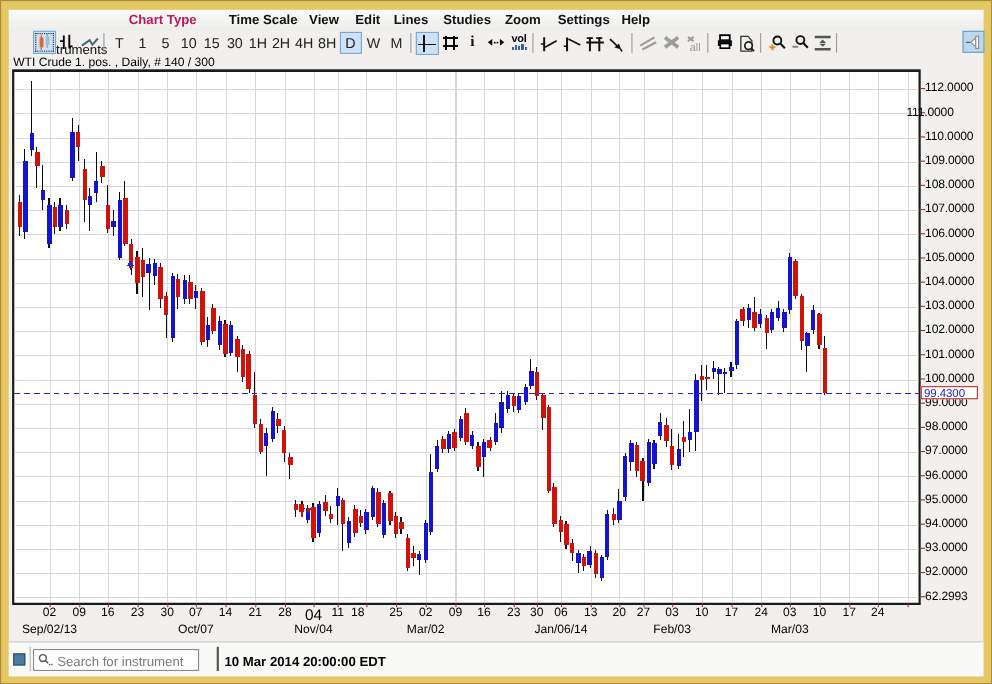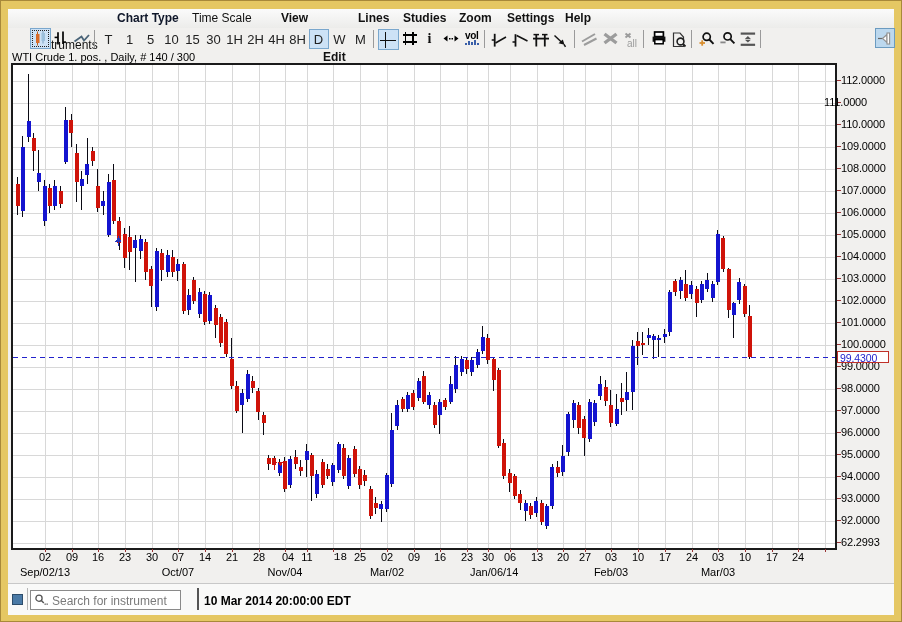--- a/index.html
+++ b/index.html
@@ -5,24 +5,24 @@
 #frame{position:absolute;left:0;top:0;width:902px;height:622px;background:#e5c763;border:1px solid #a8893a;box-sizing:border-box;}
 #client{position:absolute;left:8px;top:9px;width:886px;height:605px;background:#f1f0ee;}
 #menubar{position:absolute;left:8px;top:9px;width:886px;height:19px;background:linear-gradient(#fbfbfb,#ececea);}
 #plotborder{position:absolute;left:11px;top:63px;width:826px;height:487px;background:#1a1a1a;}
 </style></head>
 <body>
 <div id="frame"></div>
 <div id="client"></div>
 <div id="menubar"></div>
 <div style="position:absolute;left:35px;top:11px;font-weight:normal;font-size:12px;color:#111;margin-top:27px;">Instruments</div>
-<div style="position:absolute;left:117px;top:11px;font-weight:bold;font-size:12px;color:#0f172a;">Chart Type</div>
-<div style="position:absolute;left:192px;top:11px;font-weight:normal;font-size:12px;color:#111;">Time Scale</div>
+<div style="position:absolute;left:117px;top:11px;font-weight:bold;font-size:12px;color:#be185d;">Chart Type</div>
+<div style="position:absolute;left:208px;top:11px;font-weight:bold;font-size:12px;color:#111;">Time Scale</div>
 <div style="position:absolute;left:281px;top:11px;font-weight:bold;font-size:12px;color:#111;">View</div>
-<div style="position:absolute;left:323px;top:11px;font-weight:bold;font-size:12px;color:#111;margin-top:39px;">Edit</div>
+<div style="position:absolute;left:323px;top:11px;font-weight:bold;font-size:12px;color:#111;">Edit</div>
 <div style="position:absolute;left:358px;top:11px;font-weight:bold;font-size:12px;color:#111;text-align:right;">Lines</div>
 <div style="position:absolute;left:403px;top:11px;font-weight:bold;font-size:12px;color:#111;">Studies</div>
 <div style="position:absolute;left:459px;top:11px;font-weight:bold;font-size:12px;color:#111;">Zoom</div>
 <div style="position:absolute;left:507px;top:11px;font-weight:bold;font-size:12px;color:#111;">Settings</div>
 <div style="position:absolute;left:565px;top:11px;font-weight:bold;font-size:12px;color:#111;">Help</div>
 <div style="position:absolute;left:30px;top:28px;width:21px;height:21px;background:#cde2f6;border:1px solid #7aa7cd;box-sizing:border-box;"></div>
 <div style="position:absolute;left:32px;top:30px;width:17px;height:17px;border:1px dotted #222;box-sizing:border-box;"></div>
 <svg width="21" height="21" style="position:absolute;left:30px;top:28px;">
 <line x1="7.5" y1="3.5" x2="7.5" y2="17.5" stroke="#c06020" stroke-width="1"></line>
 <rect x="6" y="6" width="3.5" height="9" fill="#d96c2a"></rect>
@@ -533,25 +533,25 @@
 <div style="position:absolute;left:138px;top:551px;width:28px;text-align:center;font-size:11px;color:#000;">30</div>
 <div style="position:absolute;left:178px;top:549px;width:1px;height:3px;background:#993333;"></div>
 <div style="position:absolute;left:164px;top:551px;width:28px;text-align:center;font-size:11px;color:#000;">07</div>
 <div style="position:absolute;left:205px;top:549px;width:1px;height:3px;background:#993333;"></div>
 <div style="position:absolute;left:191px;top:551px;width:28px;text-align:center;font-size:11px;color:#000;">14</div>
 <div style="position:absolute;left:232px;top:549px;width:1px;height:3px;background:#993333;"></div>
 <div style="position:absolute;left:218px;top:551px;width:28px;text-align:center;font-size:11px;color:#000;">21</div>
 <div style="position:absolute;left:259px;top:549px;width:1px;height:3px;background:#993333;"></div>
 <div style="position:absolute;left:245px;top:551px;width:28px;text-align:center;font-size:11px;color:#000;">28</div>
 <div style="position:absolute;left:285px;top:549px;width:1px;height:3px;background:#993333;"></div>
-<div style="position:absolute;left:282px;top:551px;width:28px;text-align:left;font-size:11px;color:#000;">04</div>
+<div style="position:absolute;left:271px;top:551px;width:28px;text-align:center;font-size:14px;color:#000;">04</div>
 <div style="position:absolute;left:307px;top:549px;width:1px;height:3px;background:#993333;"></div>
 <div style="position:absolute;left:293px;top:551px;width:28px;text-align:center;font-size:11px;color:#000;">11</div>
 <div style="position:absolute;left:333px;top:549px;width:1px;height:3px;background:#993333;"></div>
-<div style="position:absolute;left:319px;top:551px;width:28px;text-align:right;font-size:11px;color:#000;font-family:Liberation Mono, monospace;">18</div>
+<div style="position:absolute;left:319px;top:551px;width:28px;text-align:left;font-size:11px;color:#000;">18</div>
 <div style="position:absolute;left:360px;top:549px;width:1px;height:3px;background:#993333;"></div>
 <div style="position:absolute;left:346px;top:551px;width:28px;text-align:center;font-size:11px;color:#000;">25</div>
 <div style="position:absolute;left:387px;top:549px;width:1px;height:3px;background:#993333;"></div>
 <div style="position:absolute;left:373px;top:551px;width:28px;text-align:center;font-size:11px;color:#000;">02</div>
 <div style="position:absolute;left:414px;top:549px;width:1px;height:3px;background:#993333;"></div>
 <div style="position:absolute;left:400px;top:551px;width:28px;text-align:center;font-size:11px;color:#000;">09</div>
 <div style="position:absolute;left:440px;top:549px;width:1px;height:3px;background:#993333;"></div>
 <div style="position:absolute;left:426px;top:551px;width:28px;text-align:center;font-size:11px;color:#000;">16</div>
 <div style="position:absolute;left:467px;top:549px;width:1px;height:3px;background:#993333;"></div>
 <div style="position:absolute;left:453px;top:551px;width:28px;text-align:center;font-size:11px;color:#000;">23</div>
@@ -579,21 +579,21 @@
 <div style="position:absolute;left:731px;top:551px;width:28px;text-align:center;font-size:11px;color:#000;">10</div>
 <div style="position:absolute;left:772px;top:549px;width:1px;height:3px;background:#993333;"></div>
 <div style="position:absolute;left:758px;top:551px;width:28px;text-align:center;font-size:11px;color:#000;">17</div>
 <div style="position:absolute;left:798px;top:549px;width:1px;height:3px;background:#993333;"></div>
 <div style="position:absolute;left:784px;top:551px;width:28px;text-align:center;font-size:11px;color:#000;">24</div>
 <div style="position:absolute;left:825px;top:549px;width:1px;height:3px;background:#993333;"></div>
 <div style="position:absolute;left:5px;top:566px;width:80px;text-align:center;font-size:11px;color:#000;">Sep/02/13</div>
 <div style="position:absolute;left:138px;top:566px;width:80px;text-align:center;font-size:11px;color:#000;">Oct/07</div>
 <div style="position:absolute;left:245px;top:566px;width:80px;text-align:center;font-size:11px;color:#000;">Nov/04</div>
 <div style="position:absolute;left:347px;top:566px;width:80px;text-align:center;font-size:11px;color:#000;">Mar/02</div>
-<div style="position:absolute;left:470px;top:566px;width:80px;text-align:left;font-size:11px;color:#000;">Jan/06/14</div>
+<div style="position:absolute;left:470px;top:566px;width:80px;text-align:center;font-size:11px;color:#000;">Jan/06/14</div>
 <div style="position:absolute;left:571px;top:566px;width:80px;text-align:center;font-size:11px;color:#000;">Feb/03</div>
 <div style="position:absolute;left:678px;top:566px;width:80px;text-align:center;font-size:11px;color:#000;">Mar/03</div>
 <div style="position:absolute;left:837px;top:351px;width:52px;height:12px;background:#fff;border:1px solid #c03028;box-sizing:border-box;"></div>
 <div style="position:absolute;left:840px;top:352px;font-size:10.5px;letter-spacing:-0.1px;color:#2222cc;">99.4300</div>
 <div style="position:absolute;left:8px;top:583px;width:886px;height:31px;background:#f9f9f8;border-top:1px solid #c8c8c8;"></div>
 <div style="position:absolute;left:12px;top:594px;width:11px;height:11px;background:#4a7aa6;border:1px solid #2d4d6b;box-sizing:border-box;"></div>
 <div style="position:absolute;left:27px;top:588px;width:1px;height:22px;background:#b5b5b5;"></div>
 <div style="position:absolute;left:30px;top:590px;width:151px;height:20px;background:#fff;border:1px solid #8a8a8a;box-sizing:border-box;"></div>
 <svg width="16" height="14" style="position:absolute;left:33px;top:593px;">
 <circle cx="6" cy="5.2" r="3.1" fill="none" stroke="#555" stroke-width="1.3"></circle>

